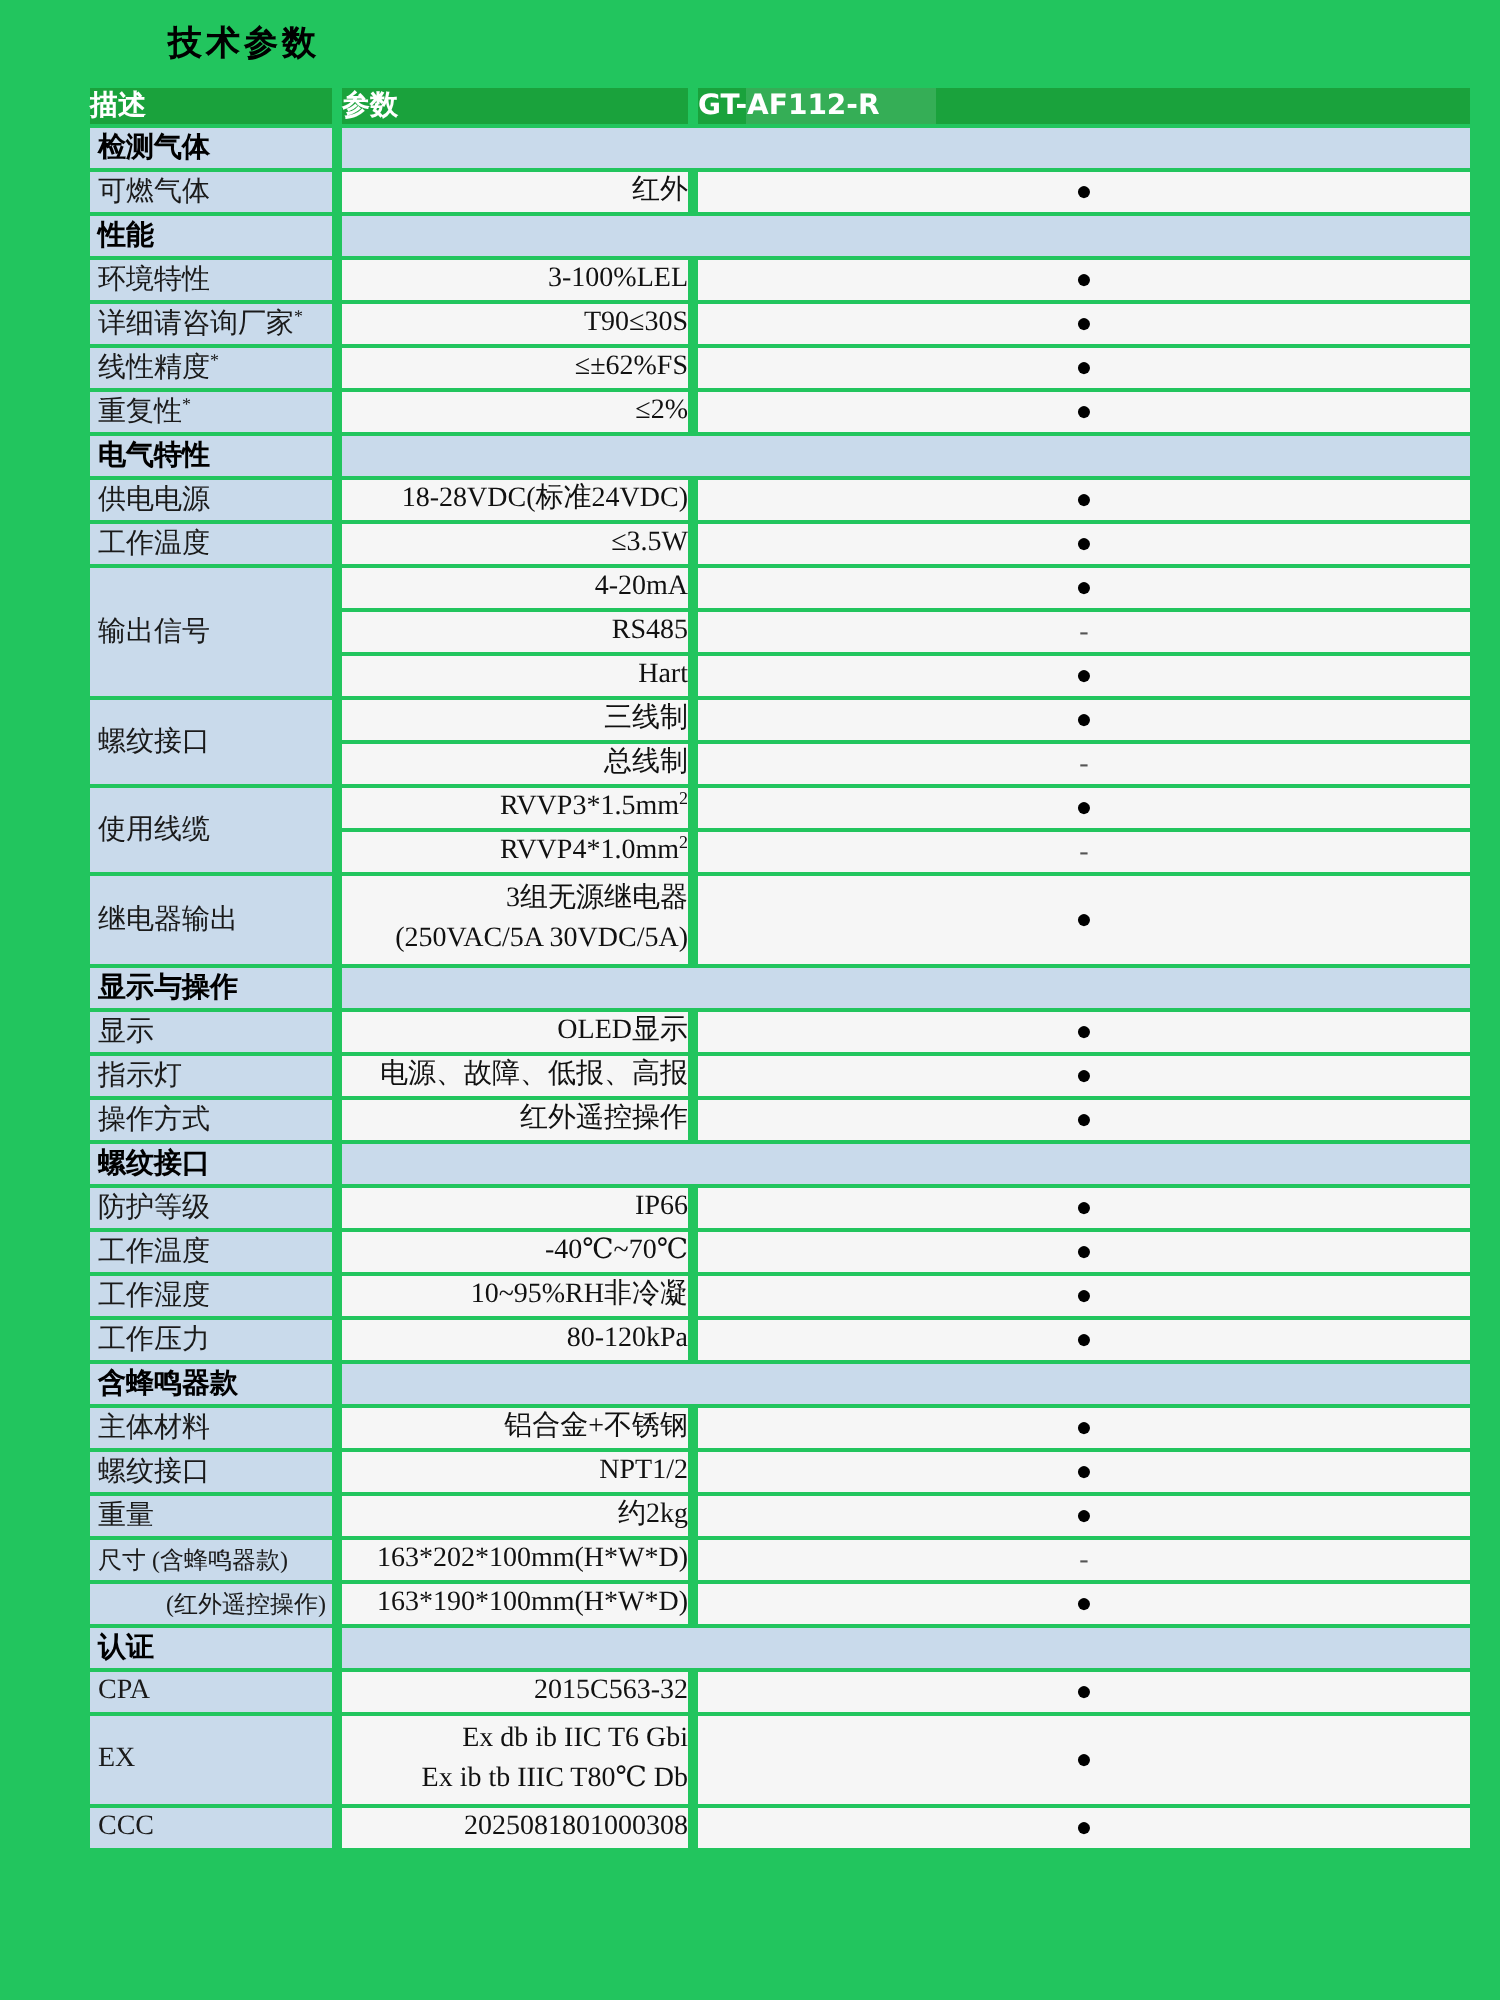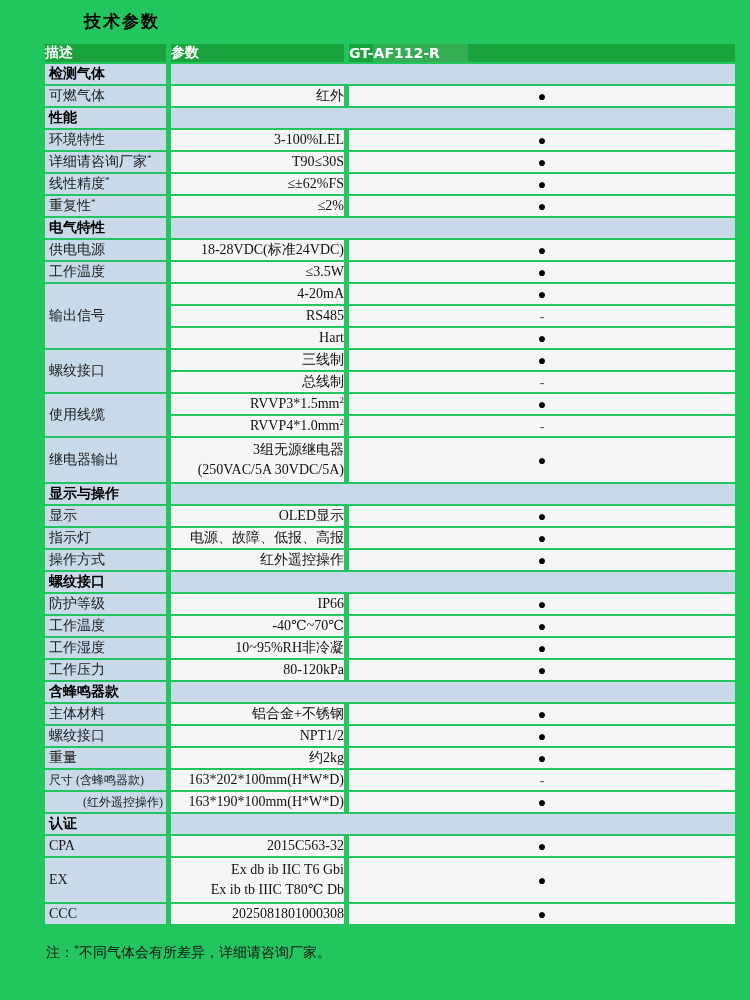--- a/index.html
+++ b/index.html
@@ -293,15 +293,14 @@
         <tr>
           <td class="label-cell"><span>CCC</span></td>
           <td class="param-cell">
             <div class="pline"><span>2025081801000308</span></div>
           </td>
           <td class="value-cell"><span class="dot">●</span></td>
         </tr>
       </tbody>
   </table>
 
-  <p class="note"><span>注：</span><sup>*</sup><span>不同气体会有所差异，详细请咨询厂家。</span></p>
 
 </div>
 
 </body></html>

